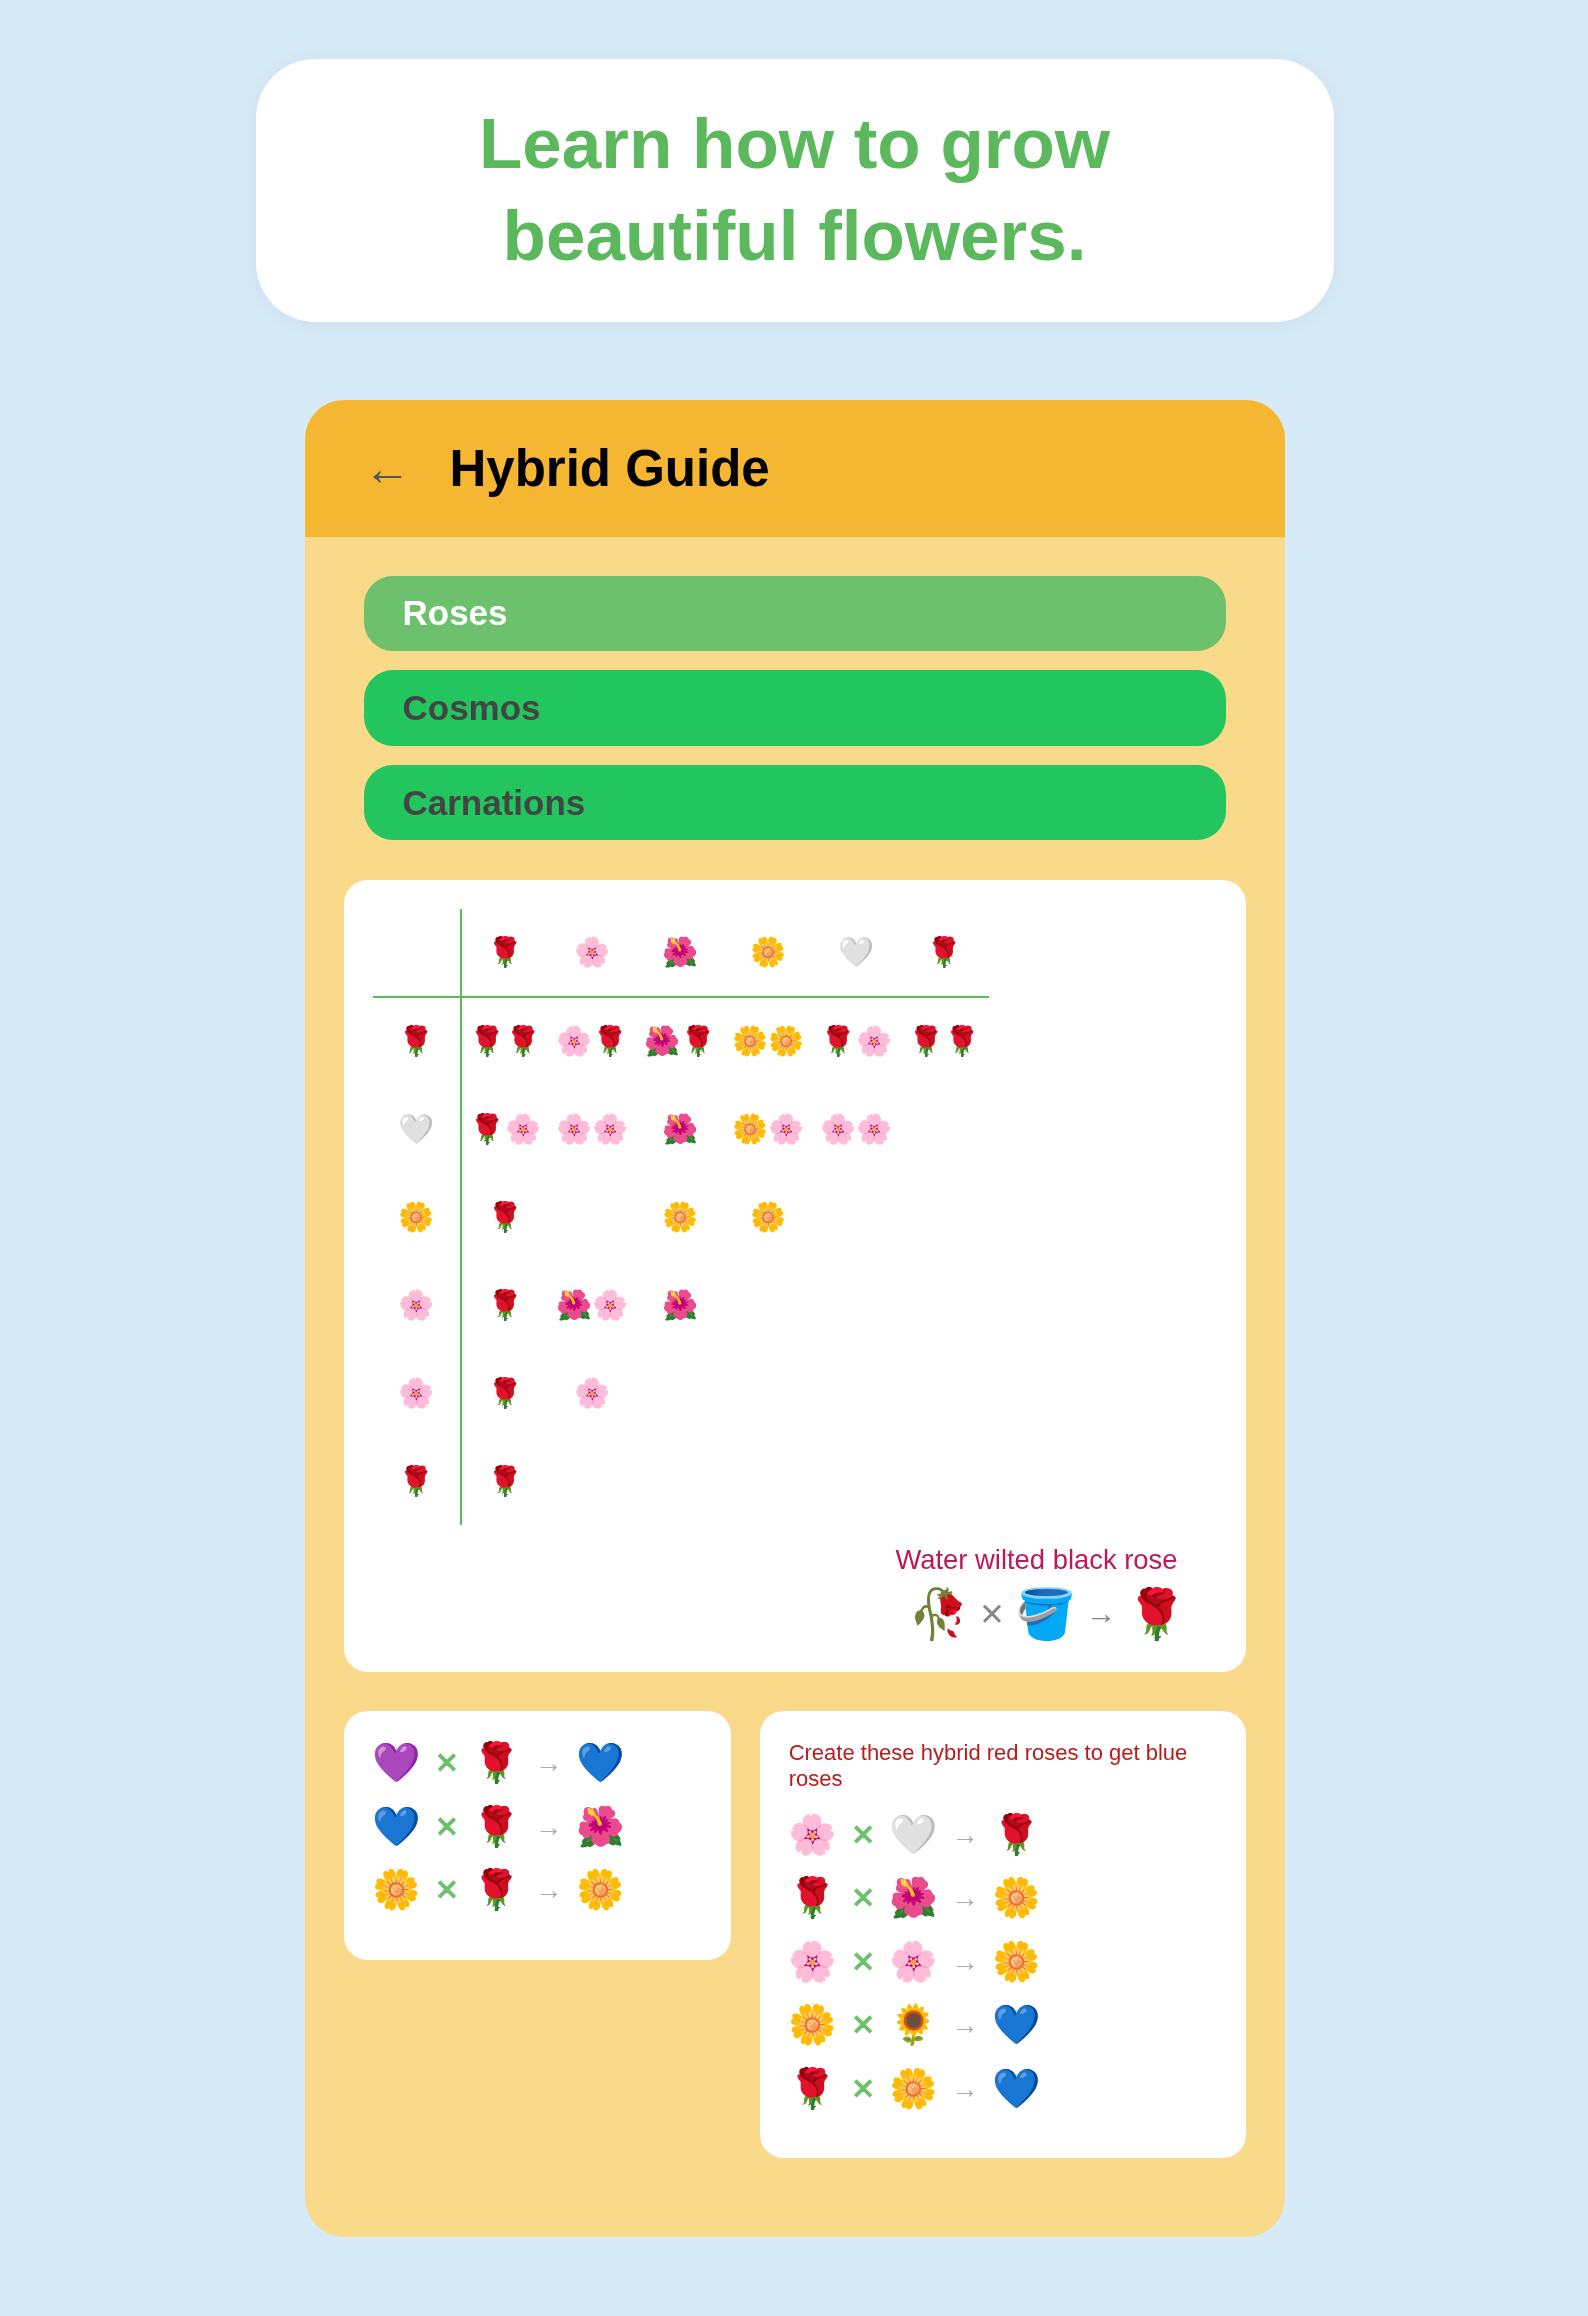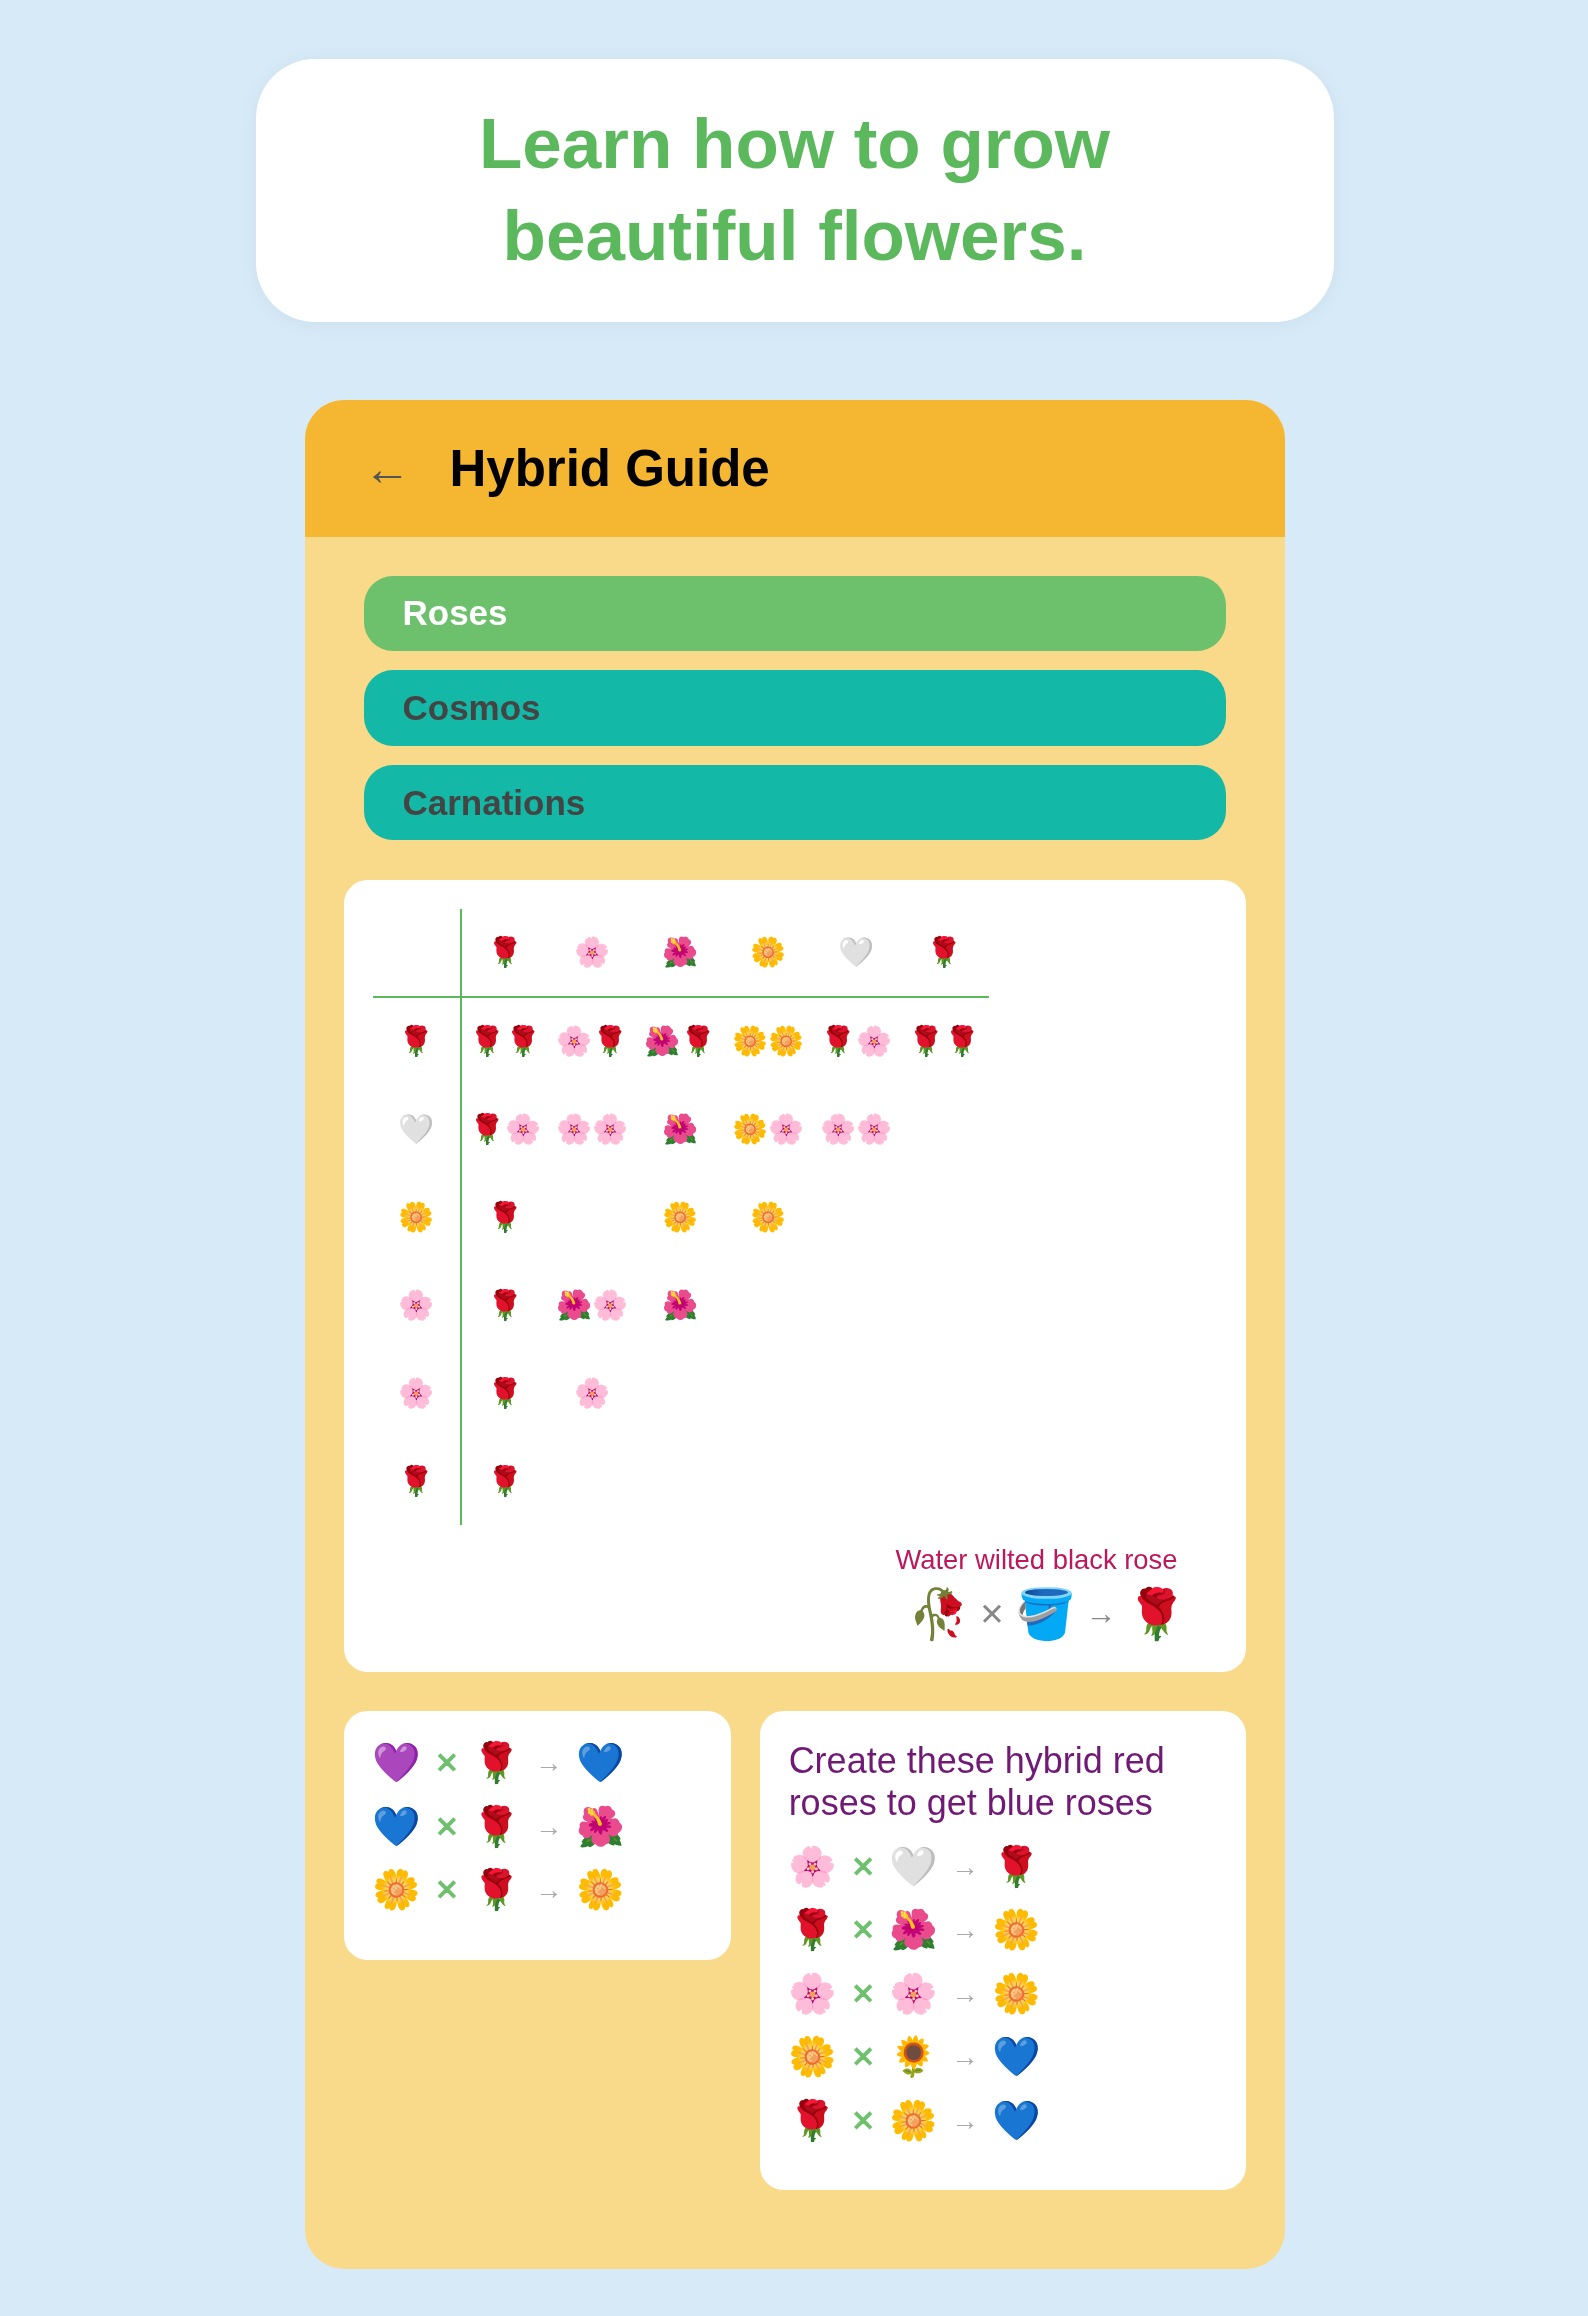--- a/index.html
+++ b/index.html
@@ -61,21 +61,21 @@
       flex-direction: column;
       gap: 19.6px;
       padding: 39px 59px 19.6px;
     }
     .tab {
       padding: 17.6px 39px;
       border-radius: 29px;
       font-size: 35px;
       font-weight: 600;
       cursor: pointer;
-      background: #14b8a6;
+      background: #22c55e;
       color: #444;
     }
     .tab.active {
       background: #6dc16d;
       color: white;
     }
 
     .content-area {
       padding: 19.6px 39px;
       display: flex;
@@ -145,22 +145,22 @@
       padding: 29px;
       flex: 1;
     }
     .hybrid-card-note {
       background: white;
       border-radius: 23.5px;
       padding: 29px;
       flex: 1.3;
     }
     .hybrid-note-text {
-      font-size: 36px;
-      color: #701a75;
+      font-size: 22px;
+      color: #b91c1c;
       margin-bottom: 19.6px;
     }
 
     .breeding-pair {
       display: flex;
       align-items: center;
       gap: 13.7px;
       margin-bottom: 17.6px;
       font-size: 39px;
     }

